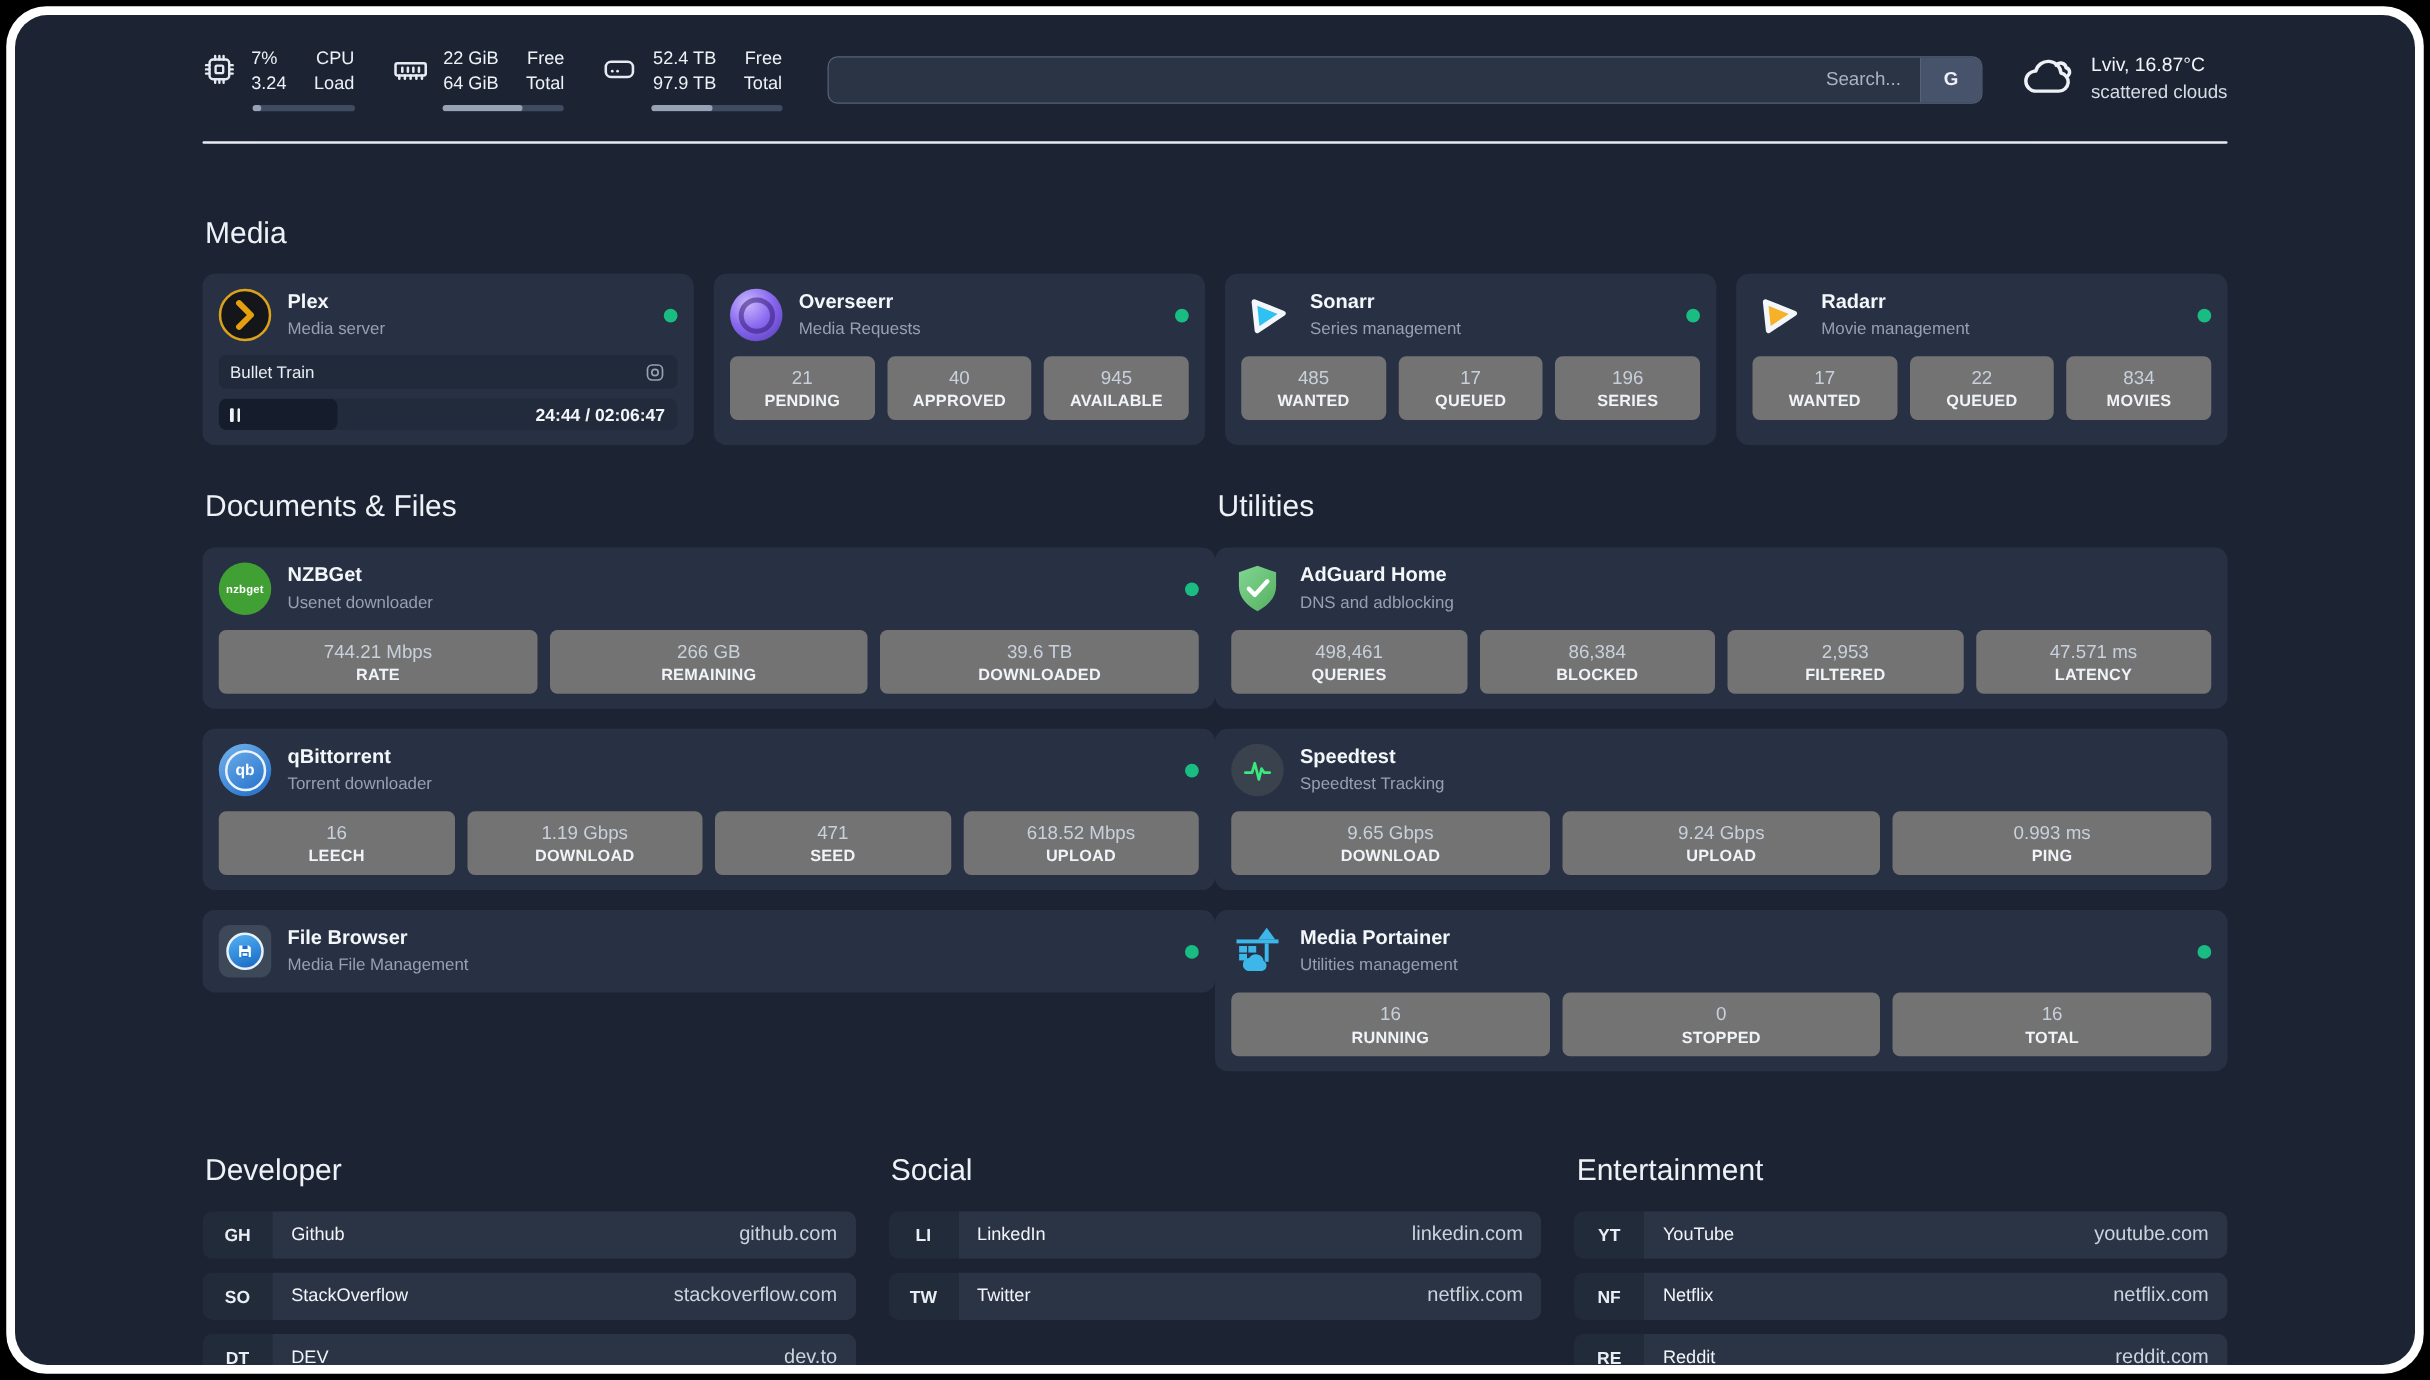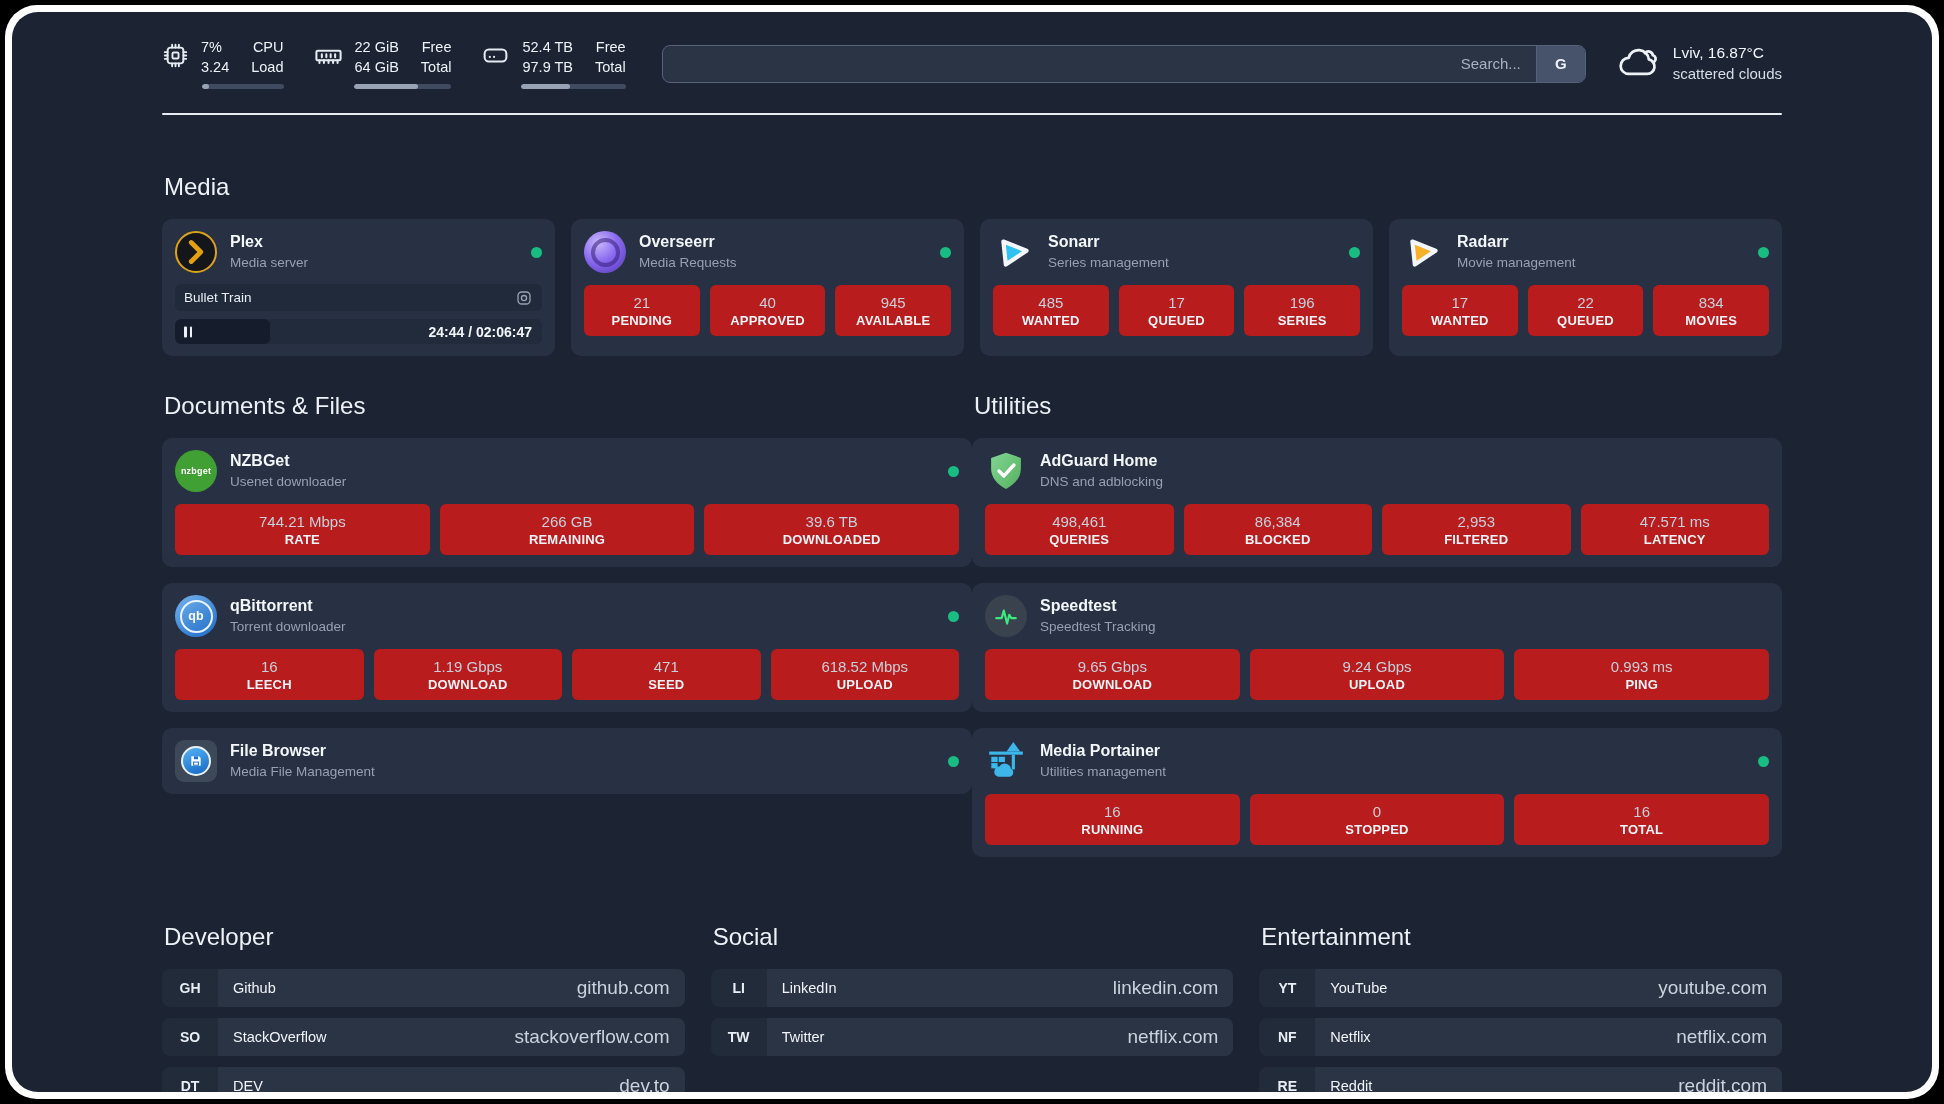--- a/index.html
+++ b/index.html
@@ -47,21 +47,21 @@
   .col-stack{display:flex;flex-direction:column;gap:16px;}
 
   .card{background:#283143;border-radius:10px;padding:12px 13px;display:flex;flex-direction:column;cursor:pointer;}
   .card-header{display:flex;align-items:center;gap:13px;}
   .names{display:flex;flex-direction:column;line-height:1.3;}
   .app-name{font-size:16px;font-weight:600;color:#f4f7fa;}
   .app-sub{font-size:13.5px;color:#95a0b1;margin-top:1px;}
   .dot{width:11px;height:11px;border-radius:50%;background:#19bd81;margin-left:auto;align-self:center;flex:none;}
 
   .statboxes{display:flex;gap:10px;margin-top:12px;}
-  .statbox{flex:1;background:#b91c1c;border-radius:6px;text-align:center;padding:9px 4px 8px 4px;}
+  .statbox{flex:1;background:#737373;border-radius:6px;text-align:center;padding:9px 4px 8px 4px;}
   .sb-value{font-size:15px;color:#c8d0db;}
   .sb-label{font-size:13px;font-weight:700;color:#f0f3f7;letter-spacing:.2px;margin-top:2px;}
 
   
   .np-title{display:flex;align-items:center;background:#212a3a;border-radius:6px;height:27px;
      padding:0 9px;margin-top:11px;font-size:13.5px;color:#e8edf4;}
   .np-title .cast{margin-left:auto;display:flex;}
   .np-bar{position:relative;background:#222b3b;border-radius:6px;height:25px;margin-top:8px;overflow:hidden;}
   .np-fill{position:absolute;left:0;top:0;bottom:0;background:#151c2b;border-radius:6px;}
   .np-pause{position:absolute;left:9px;top:50%;transform:translateY(-50%);display:flex;gap:3px;}
@@ -87,21 +87,21 @@
 
   
   .links-grid{display:grid;grid-template-columns:1fr 1fr 1fr;gap:26px;padding-bottom:42px;}
   .link-col{display:flex;flex-direction:column;}
   .link-rows{display:flex;flex-direction:column;gap:11px;}
   .link-row{display:flex;height:38px;border-radius:8px;overflow:hidden;cursor:pointer;}
   .link-abbr{width:56px;flex:none;background:#222b3a;display:flex;align-items:center;justify-content:center;
      font-size:14px;font-weight:600;color:#e9eef5;}
   .link-body{flex:1;background:#2b3445;display:flex;align-items:center;justify-content:space-between;padding:12px 15px;}
   .link-name{font-size:14.5px;color:#f1f4f8;}
-  .link-url{font-size:19px;color:#cad2dd;}
+  .link-url{font-size:16px;color:#cad2dd;}
 </style>
 </head>
 <body>
 
 <div class="canvas">
   <div class="frame"></div>
   <div class="page">
 
     <div class="topbar">
       <div class="sysstats">

